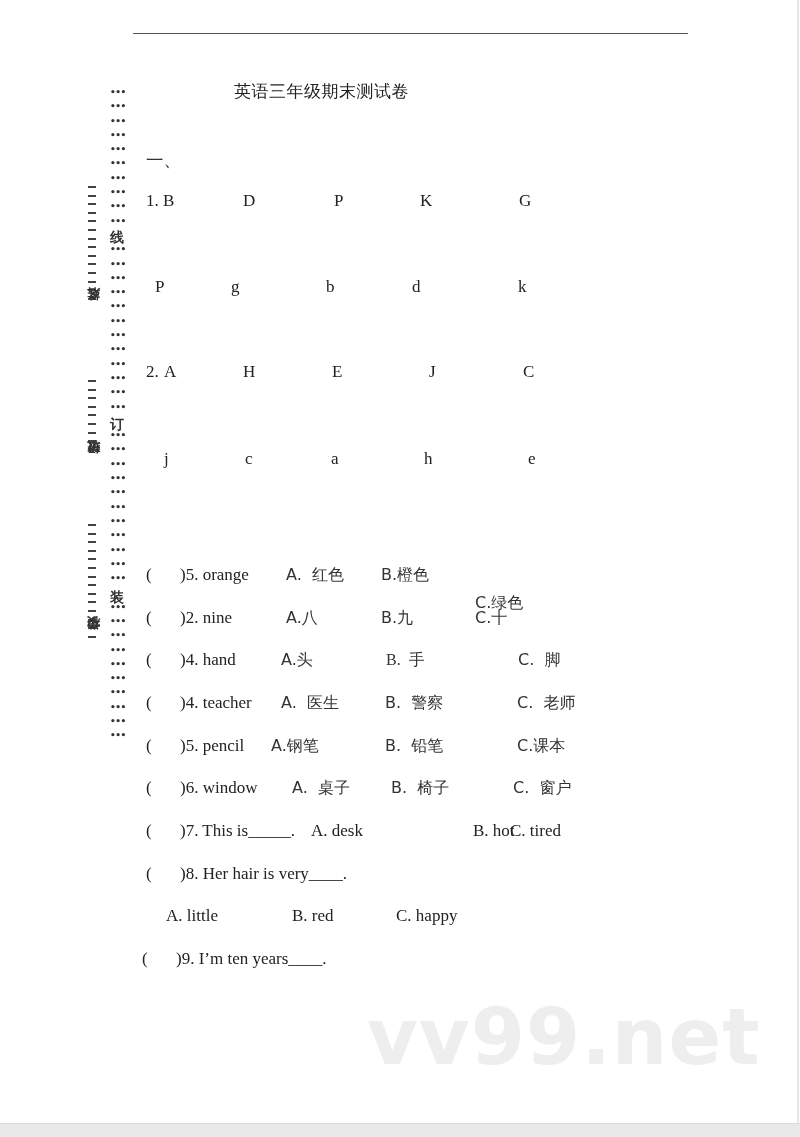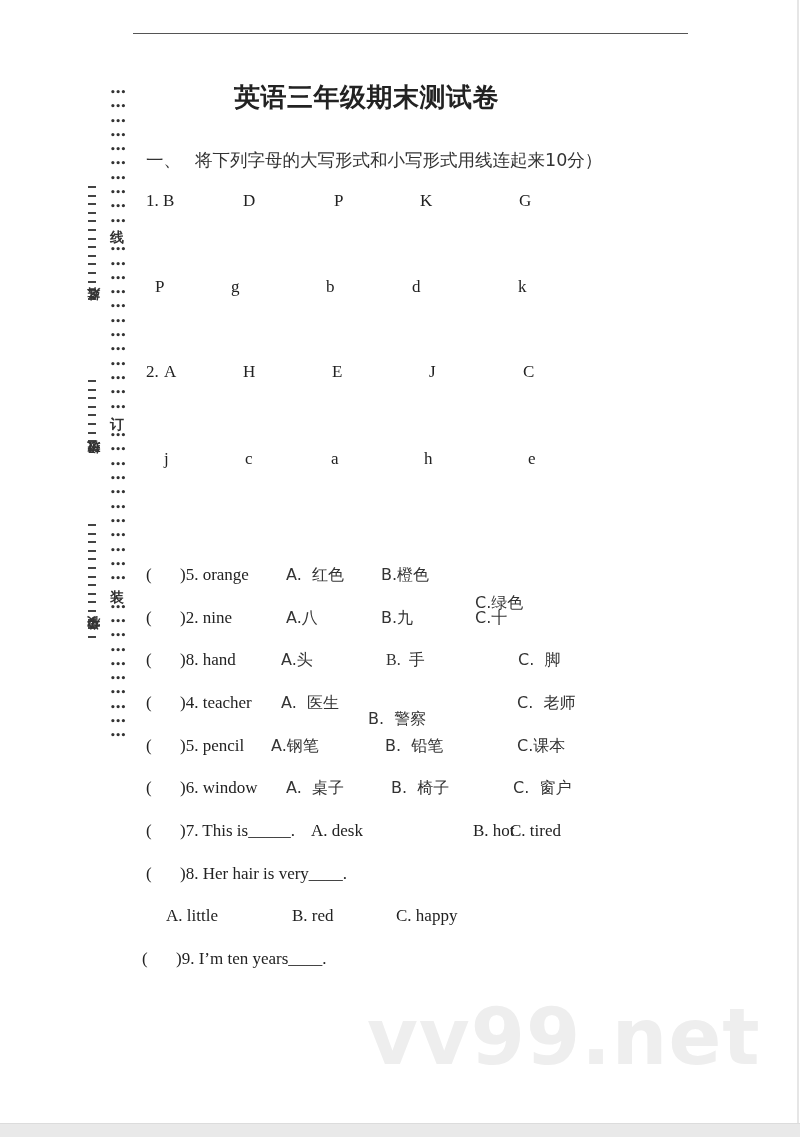--- a/index.html
+++ b/index.html
@@ -14,21 +14,21 @@
   .header-rule { position: absolute; left: 133px; top: 33px; width: 555px; height: 0; border-top: 1.5px solid #555; }
 
   
   .dot-col { position: absolute; left: 110px; top: 88px; width: 14px; }
   .dot { height: 14.3px; font-size: 9px; line-height: 8px; letter-spacing: -0.5px; color: #333; font-family: "DejaVu Sans", sans-serif; font-weight: bold; }
   .margin-char { position: absolute; left: 110px; font-size: 14px; font-weight: bold; color: #333; font-family: "DejaVu Sans", sans-serif; }
   .dash-col { position: absolute; left: 88px; width: 10px; }
   .dash { width: 8px; height: 2px; background: #444; margin-bottom: 6.6px; }
   .label-vert { position: absolute; left: 87px; font-size: 13px; font-weight: bold; color: #333; line-height: 14px; font-family: "DejaVu Sans", sans-serif; width: 14px; }
 
-  .title { position: absolute; left: 234px; top: 80px; font-size: 26px; font-weight: bold; font-family: "DejaVu Sans", sans-serif; color: #222; letter-spacing: 0.5px; text-align: center; }
+  .title { position: absolute; left: 234px; top: 80px; font-size: 17px; font-weight: normal; font-family: "DejaVu Sans", sans-serif; color: #222; letter-spacing: 0.5px; text-align: center; }
   .sec { position: absolute; font-size: 17.5px; color: #333; font-family: "DejaVu Sans", sans-serif; }
   .t { position: absolute; font-size: 17px; color: #222; white-space: pre; }
   .cn { font-family: "DejaVu Sans", sans-serif; font-size: 16px; color: #333; }
 
   .watermark { position: absolute; left: 367px; top: 992px; font-size: 78px; font-weight: bold; color: #eeeeee; font-family: "DejaVu Sans", sans-serif; letter-spacing: 1px; }
 </style>
 </head>
 <body>
 
 <div class="page">
@@ -132,21 +132,20 @@
       <div class="dash"></div>
       <div class="dash"></div>
       <div class="dash"></div>
       <div class="dash"></div>
     </div>
   <div class="label-vert" style="top:630px"><span style="writing-mode:vertical-rl;display:inline-block;transform:rotate(180deg);">学校</span></div>
 
   <div class="title">英语三年级期末测试卷</div>
 
   <div class="sec" style="left:146px;top:148px;">一、</div>
-  <div class="sec" style="left:195px;top:148px;">将下列字母的大写形式和小写形式用线连起来10分）</div>
 
   <div class="t" style="left:146px;top:191px;">1.</div>
   <div class="t" style="left:163px;top:191px;">B</div>
   <div class="t" style="left:243px;top:191px;">D</div>
   <div class="t" style="left:334px;top:191px;">P</div>
   <div class="t" style="left:420px;top:191px;">K</div>
   <div class="t" style="left:519px;top:191px;">G</div>
 
   <div class="t" style="left:155px;top:277px;">P</div>
   <div class="t" style="left:231px;top:277px;">g</div>
@@ -174,40 +173,40 @@
   <div class="t cn" style="left:381px;top:565px;">B.橙色</div>
   <div class="t cn" style="left:475px;top:565px;margin-top:28px;">C.绿色</div>
 
   <div class="t" style="left:146px;top:608px;">(</div>
   <div class="t" style="left:180px;top:608px;">)2. nine</div>
   <div class="t cn" style="left:286px;top:608px;">A.八</div>
   <div class="t cn" style="left:381px;top:608px;">B.九</div>
   <div class="t cn" style="left:475px;top:608px;">C.十</div>
 
   <div class="t" style="left:146px;top:650px;">(</div>
-  <div class="t" style="left:180px;top:650px;">)8. hand</div>
+  <div class="t" style="left:180px;top:650px;">)4. hand</div>
   <div class="t cn" style="left:281px;top:650px;">A.头</div>
   <div class="t cn" style="left:386px;top:650px;font-family:Liberation Serif, serif;">B.  手</div>
   <div class="t cn" style="left:518px;top:650px;">C.  脚</div>
 
   <div class="t" style="left:146px;top:693px;">(</div>
   <div class="t" style="left:180px;top:693px;">)4. teacher</div>
   <div class="t cn" style="left:281px;top:693px;">A.  医生</div>
-  <div class="t cn" style="left:368px;top:693px;margin-top:16px;">B.  警察</div>
+  <div class="t cn" style="left:385px;top:693px;">B.  警察</div>
   <div class="t cn" style="left:517px;top:693px;">C.  老师</div>
 
   <div class="t" style="left:146px;top:736px;">(</div>
   <div class="t" style="left:180px;top:736px;">)5. pencil</div>
   <div class="t cn" style="left:271px;top:736px;">A.钢笔</div>
   <div class="t cn" style="left:385px;top:736px;">B.  铅笔</div>
   <div class="t cn" style="left:517px;top:736px;">C.课本</div>
 
   <div class="t" style="left:146px;top:778px;">(</div>
   <div class="t" style="left:180px;top:778px;">)6. window</div>
-  <div class="t cn" style="left:286px;top:778px;text-align:center;">A.  桌子</div>
+  <div class="t cn" style="left:292px;top:778px;text-align:center;">A.  桌子</div>
   <div class="t cn" style="left:391px;top:778px;">B.  椅子</div>
   <div class="t cn" style="left:513px;top:778px;">C.  窗户</div>
 
   <div class="t" style="left:146px;top:821px;">(</div>
   <div class="t" style="left:180px;top:821px;">)7. This is_____.</div>
   <div class="t" style="left:311px;top:821px;">A. desk</div>
   <div class="t" style="left:425px;top:821px;margin-left:48px;">B. hot</div>
   <div class="t" style="left:510px;top:821px;">C. tired</div>
 
   <div class="t" style="left:146px;top:864px;">(</div>

